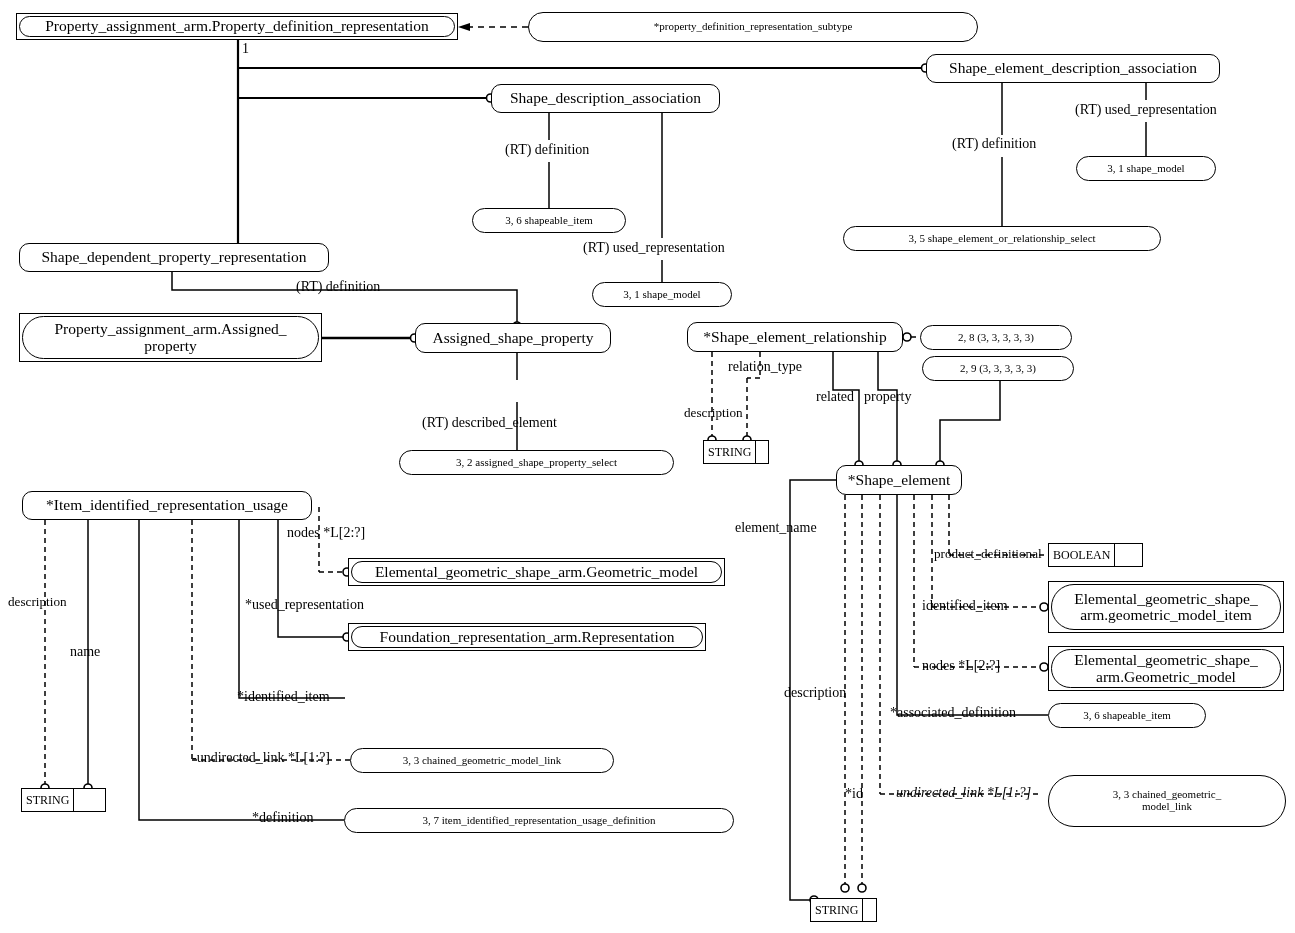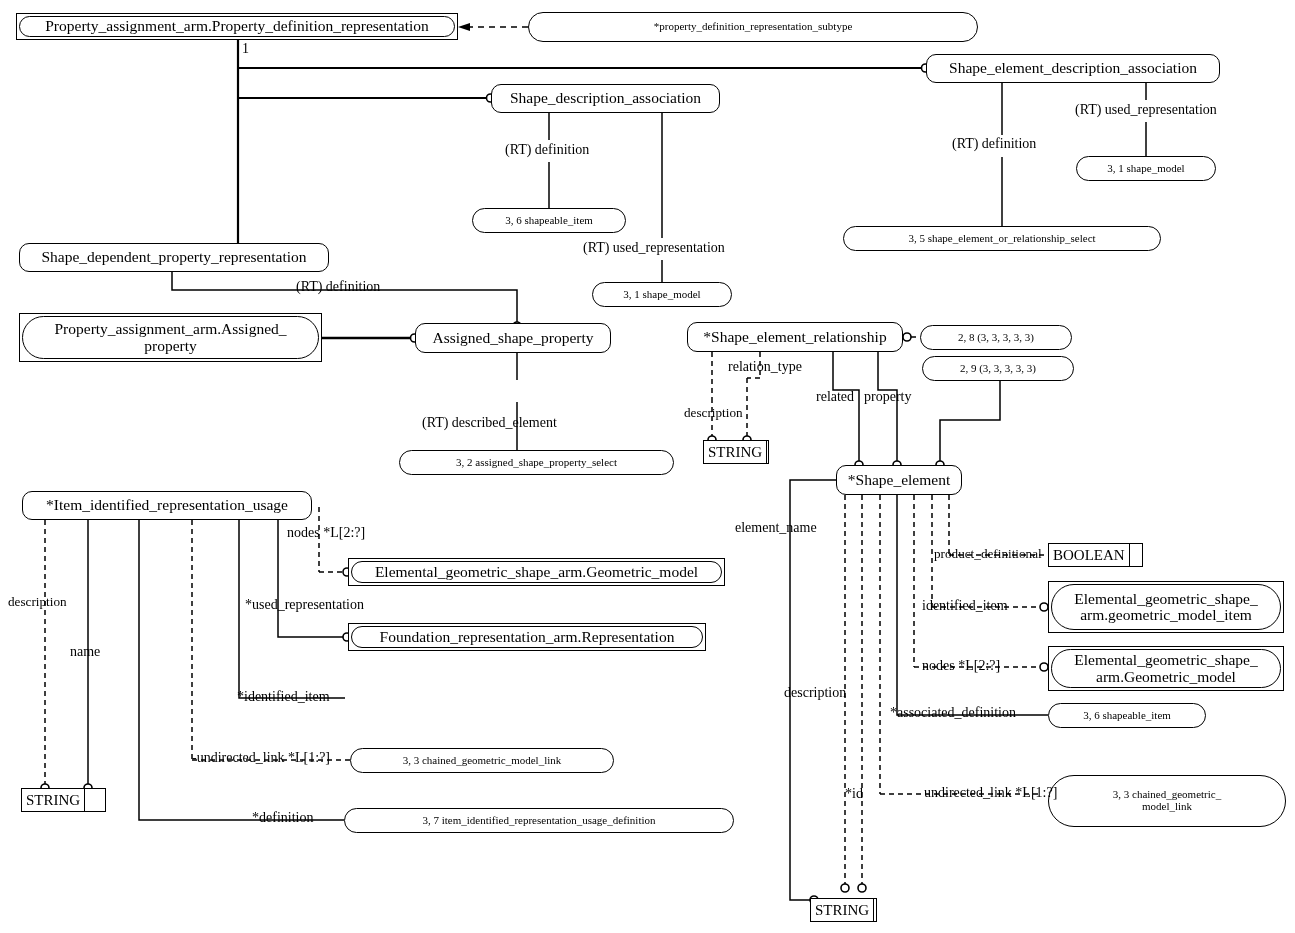--- a/index.html
+++ b/index.html
@@ -75,21 +75,21 @@
     padding: 0 6px;
   }
   
   .simple {
     position: absolute;
     box-sizing: border-box;
     border: 1.4px solid #000;
     background: #fff;
     display: flex;
     align-items: stretch;
-    font-size: 15px;
+    font-size: 12px;
   }
   .simple .lbl {
     display: flex;
     align-items: center;
     padding: 0 4px 0 4px;
     white-space: nowrap;
   }
   .simple .tick {
     border-left: 1.4px solid #000;
     width: 9px;
@@ -329,21 +329,21 @@
   <div class="lab" style="left:845px; top:787px;">*id</div>
 
   <div class="lab sm" style="left:934px; top:547px;">product_definitional</div>
 
   <div class="lab" style="left:922px; top:599px;">identified_item</div>
 
   <div class="lab" style="left:922px; top:659px;">nodes *L[2:?]</div>
 
   <div class="lab" style="left:890px; top:706px;">*associated_definition</div>
 
-  <div class="lab" style="left:924px; top:786px;">undirected_link *L[1:?]</div>
+  <div class="lab" style="left:896px; top:786px;font-style:italic;">undirected_link *L[1:?]</div>
 
   <div class="lab" style="left:287px; top:526px;">nodes *L[2:?]</div>
 
   <div class="lab" style="left:245px; top:598px;">*used_representation</div>
 
   <div class="lab" style="left:237px; top:690px;">*identified_item</div>
 
   <div class="lab" style="left:192px; top:751px;">-undirected_link *L[1:?]</div>
 
   <div class="lab" style="left:252px; top:811px;">*definition</div>

